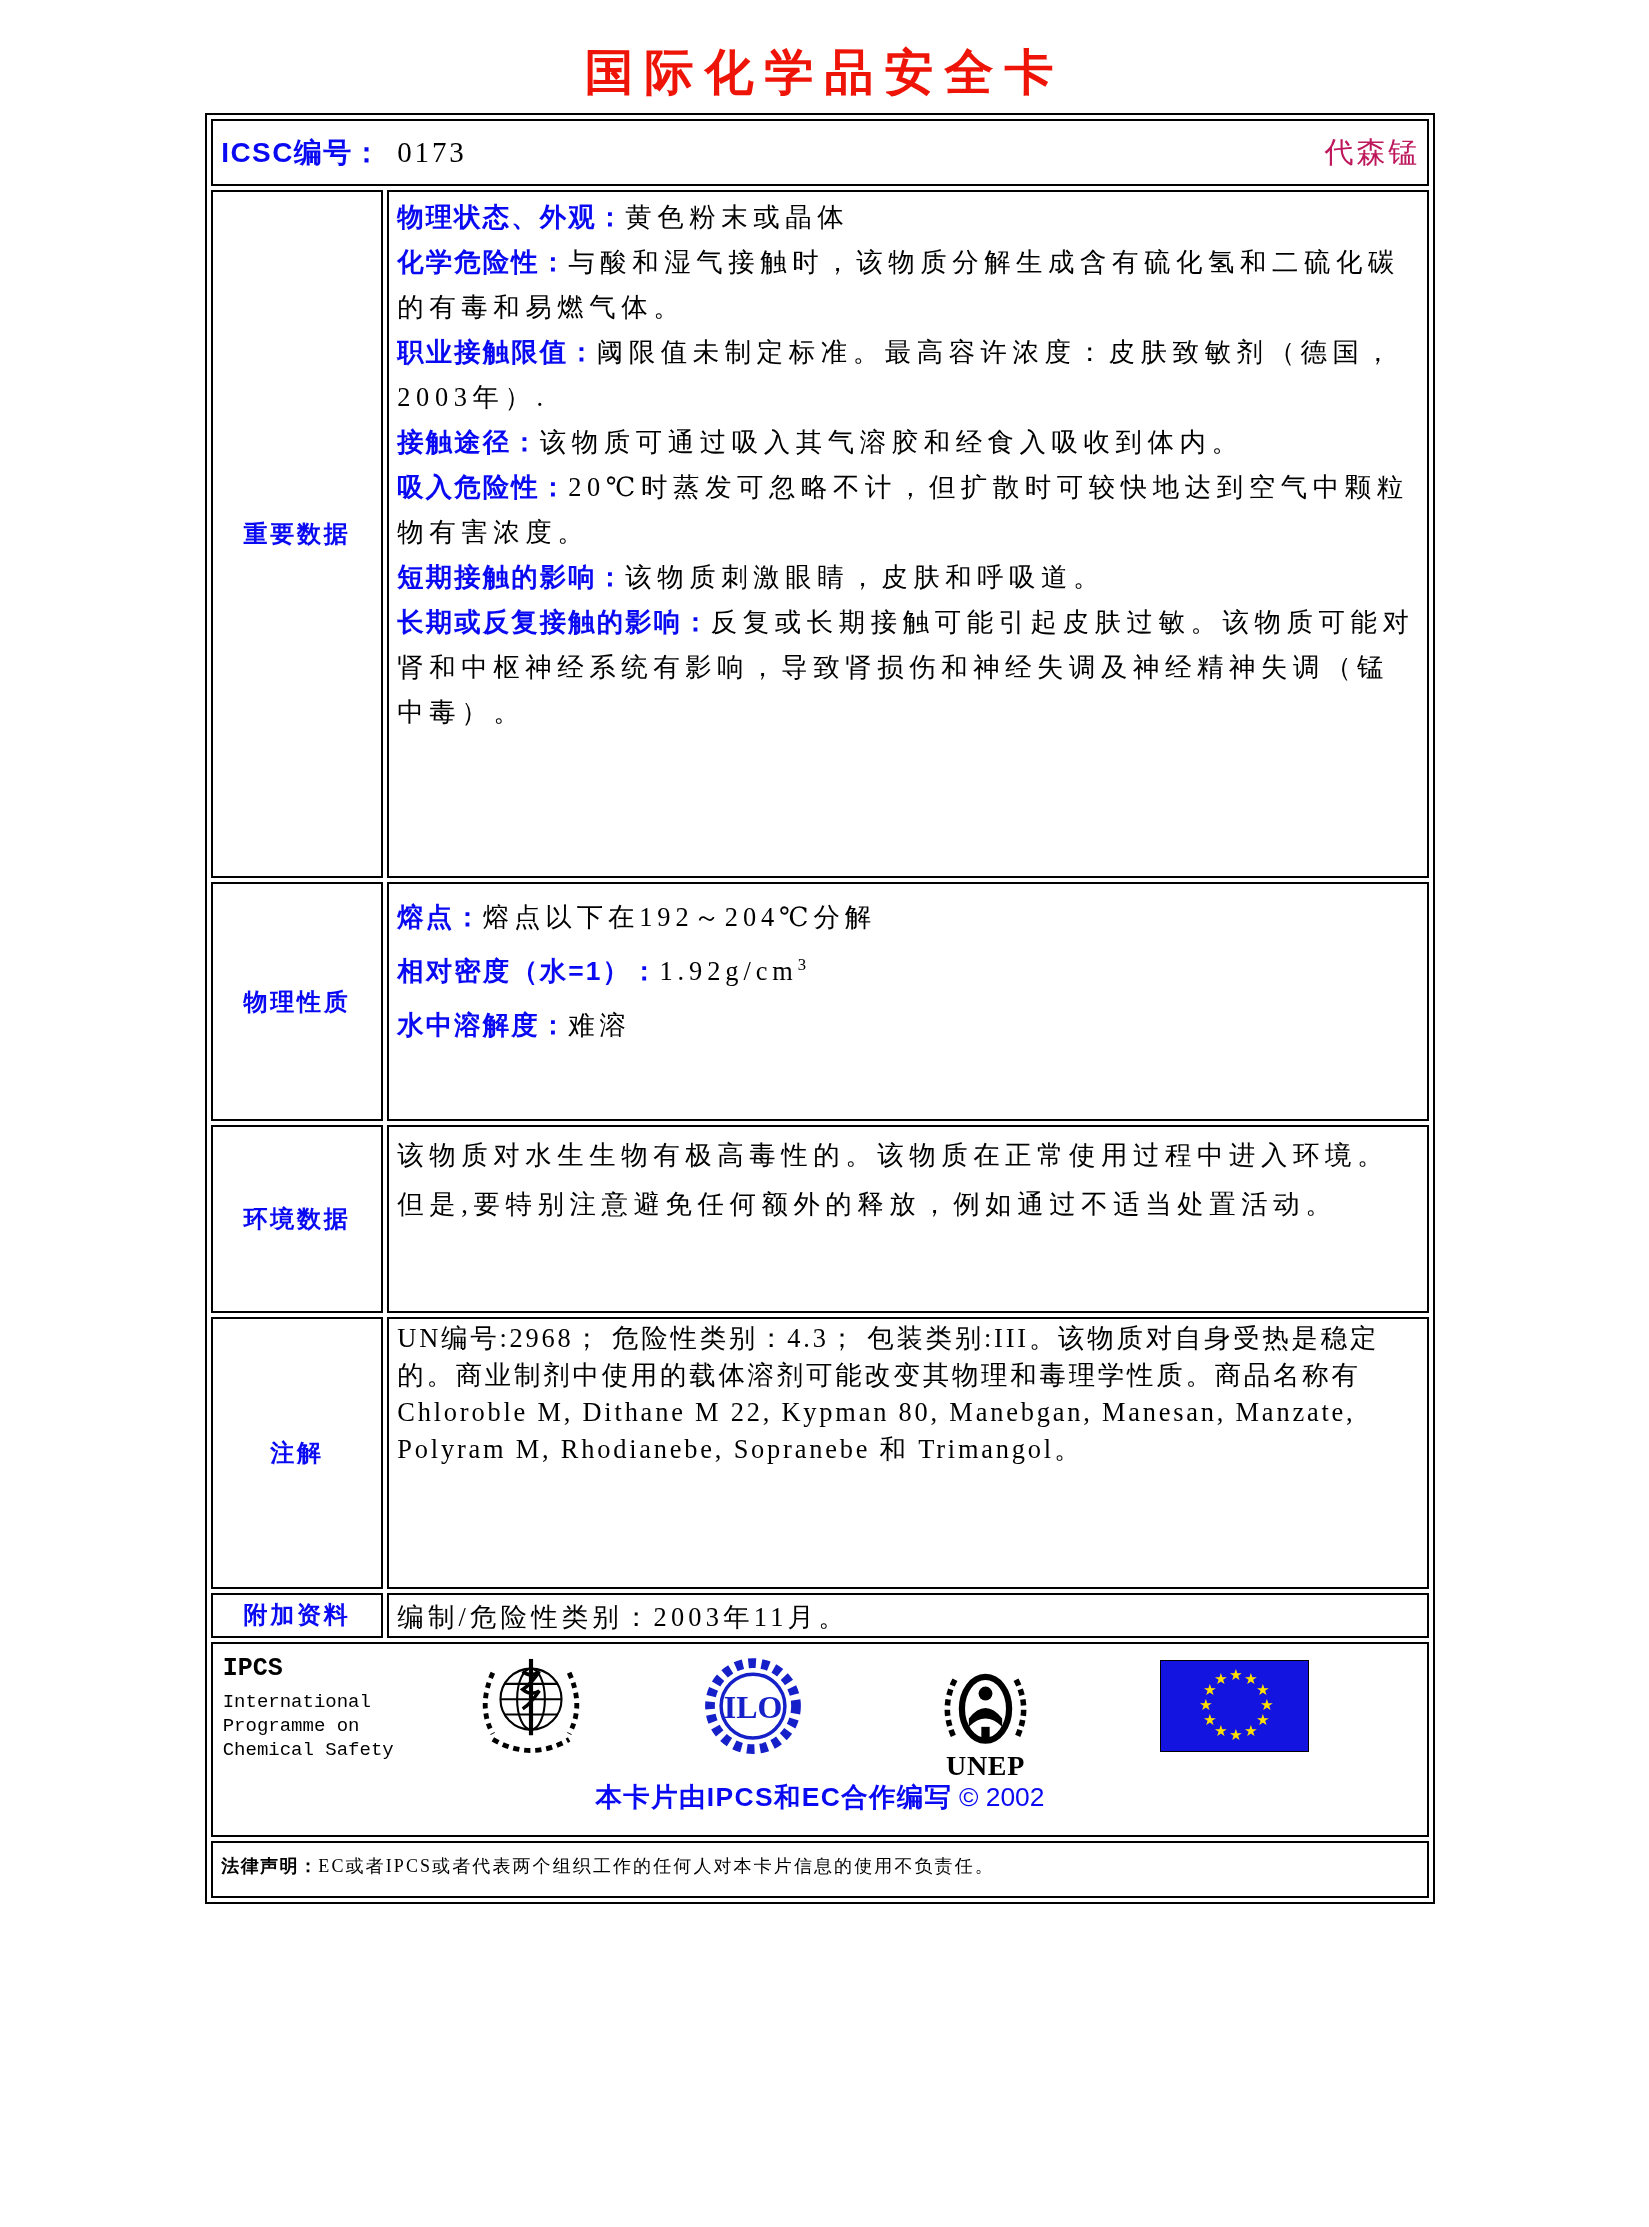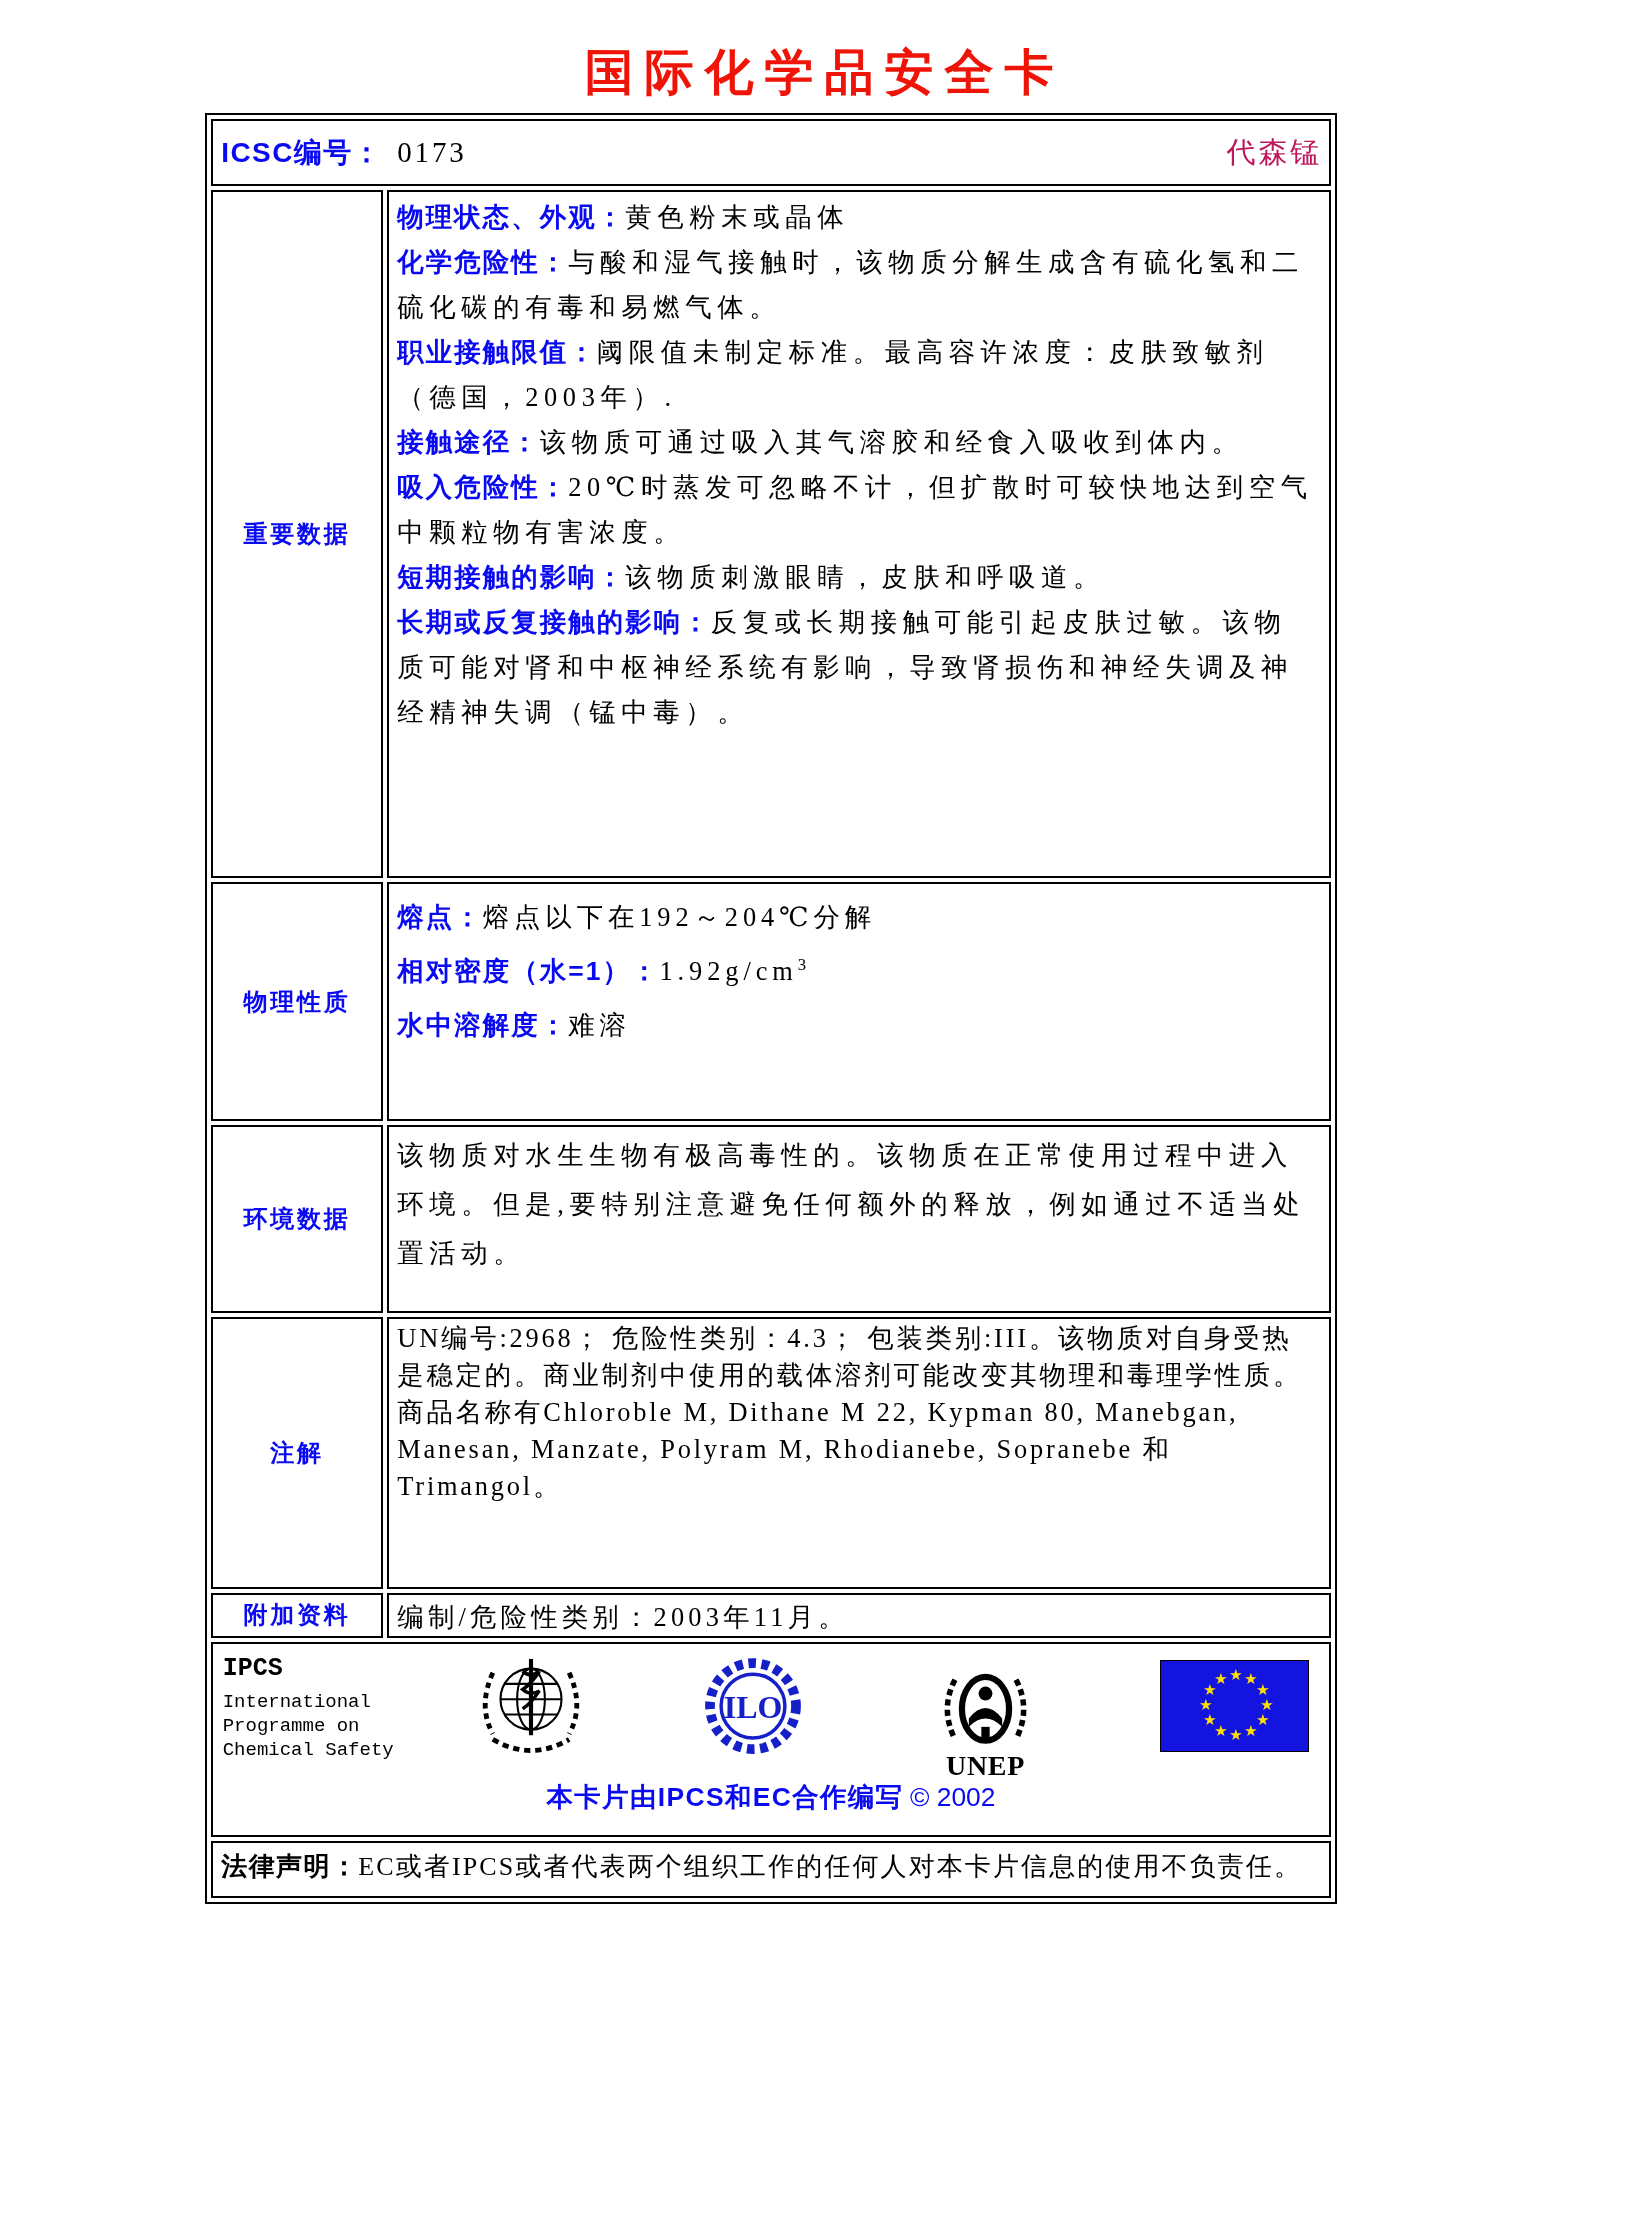--- a/index.html
+++ b/index.html
@@ -13,21 +13,21 @@
   
   .page-title{
     position:absolute;top:40px;left:0;width:100%;
     text-align:center;color:#ee1408;
     font-family:"Liberation Serif","DejaVu Serif",serif;
     font-weight:bold;font-size:49px;letter-spacing:11px;
   }
 
   
   table.card{
-    position:absolute;left:205px;top:113px;width:1132px;
+    position:absolute;left:205px;top:113px;width:1230px;
     border:2.8px solid #000;border-collapse:separate;border-spacing:4.2px;
     table-layout:fixed;
   }
   td{border:2.1px solid #000;vertical-align:top;background:#fff;padding:0;}
   col.lblcol{width:172px;}
 
   td.label-cell{
     vertical-align:middle;text-align:center;
     color:#0a0af2;
     font-family:"Liberation Sans","DejaVu Sans",sans-serif;
@@ -83,21 +83,21 @@
   .eu-star{position:absolute;color:#ffdf00;font-size:15.3px;line-height:15.3px;
     font-family:"DejaVu Sans",sans-serif;}
   .credit-line{
     position:absolute;left:0;top:136px;width:100%;text-align:center;
     color:#0a0af2;font-size:26.4px;
   }
   .credit-main{font-family:"Liberation Sans","DejaVu Sans",sans-serif;font-weight:bold;letter-spacing:1.4px;}
   .credit-year{font-family:Liberation Sans, sans-serif;margin-left:0;}
 
   
-  .legal{padding:7px 9.7px 0 8.3px;font-size:26px;letter-spacing:2.1px;line-height:33px;}
+  .legal{padding:7px 9.7px 0 8.3px;font-size:18px;letter-spacing:2.1px;line-height:33px;}
   .legal .black-label{
     font-family:"Liberation Sans","DejaVu Sans",sans-serif;
     font-weight:bold;color:#000;letter-spacing:1.4px;
   }
 </style>
 </head>
 <body>
 
 <div class="page-title">国际化学品安全卡</div>
 

